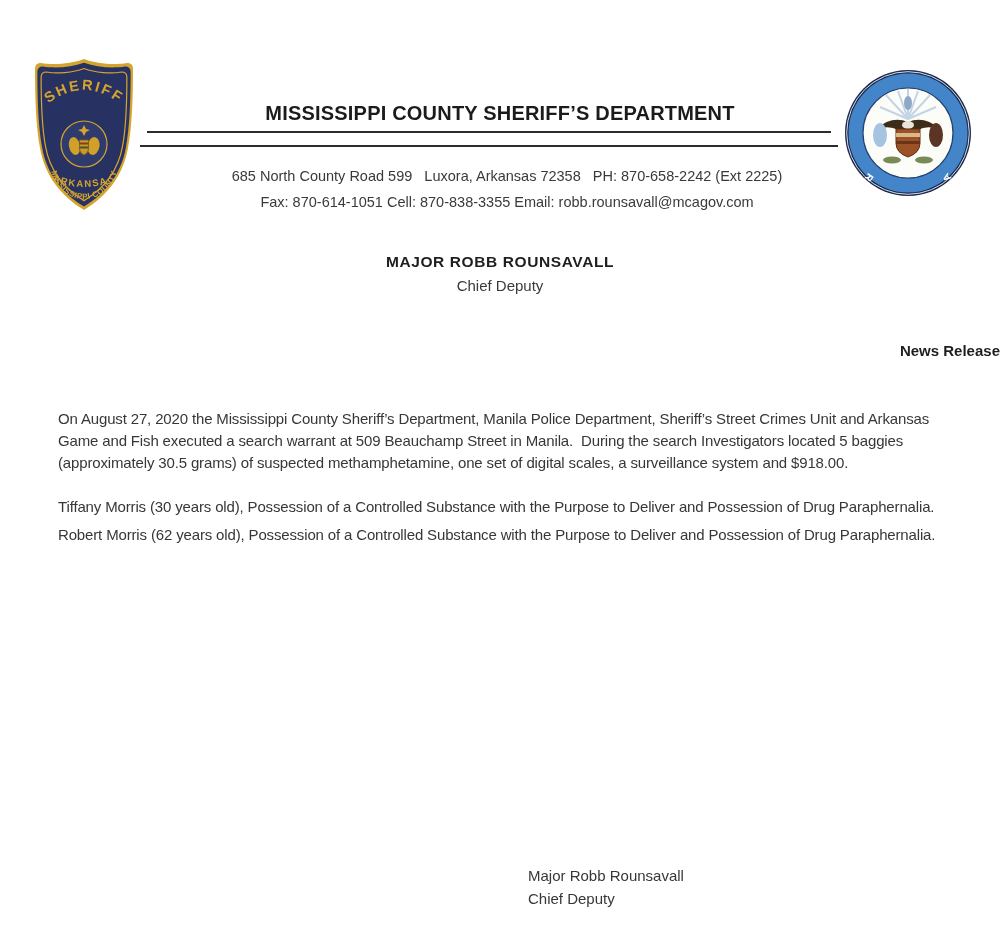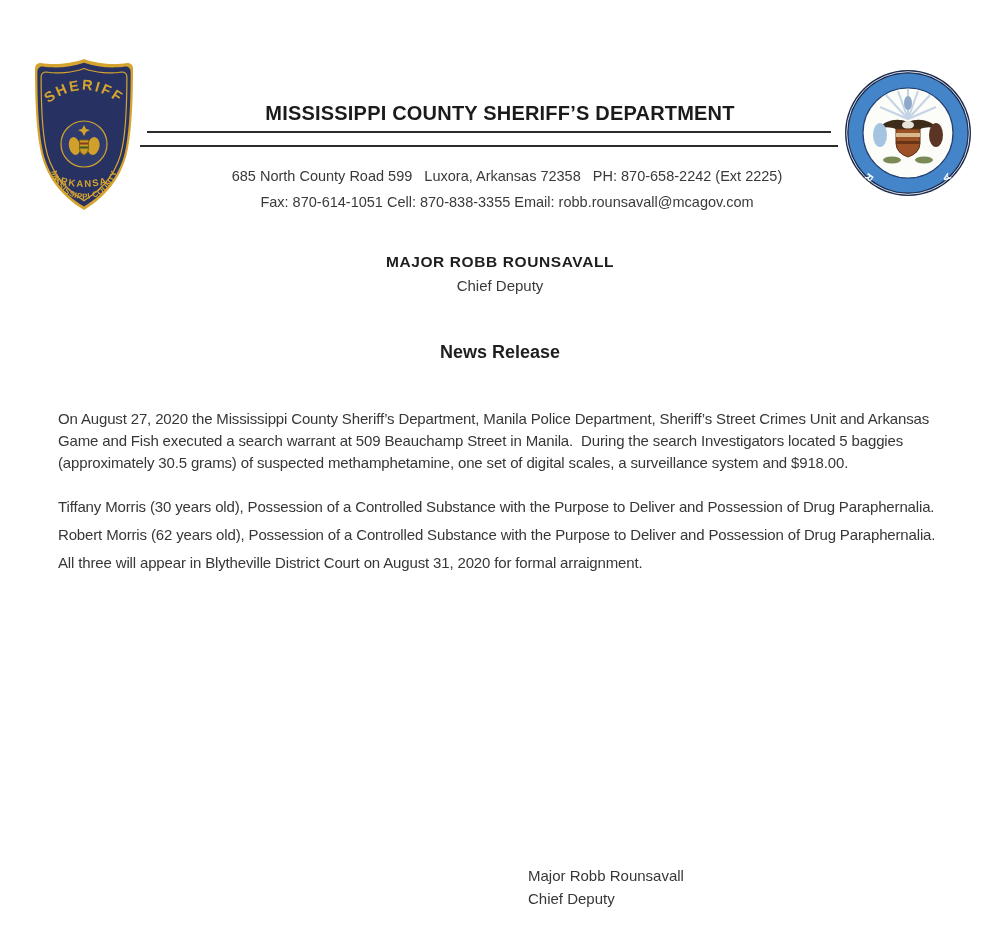--- a/index.html
+++ b/index.html
@@ -24,22 +24,22 @@
   .addr-2{top:195px;}
   .officer-name{
     position:absolute;left:0;top:254px;width:100%;text-align:center;
     font-size:15.5px;font-weight:bold;color:#1e1e1e;letter-spacing:.6px;line-height:1;
   }
   .officer-title{
     position:absolute;left:0;top:278px;width:100%;text-align:center;
     font-size:15px;color:#3a3a3a;line-height:1;
   }
   .news-heading{
-    position:absolute;left:0;top:343px;width:100%;text-align:center;
-    font-size:18px;font-weight:bold;color:#1e1e1e;line-height:1;
+    position:absolute;left:0;top:343px;width:100%;text-align:right;
+    font-size:15px;font-weight:bold;color:#1e1e1e;line-height:1;
   }
   .body-text{
     position:absolute;left:58px;top:402px;width:888px;
     font-size:15px;line-height:22px;letter-spacing:-.15px;color:#373737;
   }
   .body-text p{margin:6px 0 22px 0;white-space:pre-wrap;}
   .body-text p.tight{margin-bottom:0;}
   .signature{
     position:absolute;left:528px;top:864px;font-size:15px;line-height:23px;color:#373737;
   }
@@ -120,21 +120,20 @@
 
   <div class="officer-name">MAJOR ROBB ROUNSAVALL</div>
   <div class="officer-title">Chief Deputy</div>
 
   <div class="news-heading">News Release</div>
 
   <div class="body-text">
     <p>On August 27, 2020 the Mississippi County Sheriff’s Department, Manila Police Department, Sheriff’s Street Crimes Unit and Arkansas Game and Fish executed a search warrant at 509 Beauchamp Street in Manila.  During the search Investigators located 5 baggies (approximately 30.5 grams) of suspected methamphetamine, one set of digital scales, a surveillance system and $918.00.</p>
     <p class="tight">Tiffany Morris (30 years old), Possession of a Controlled Substance with the Purpose to Deliver and Possession of Drug Paraphernalia.</p>
     <p class="tight">Robert Morris (62 years old), Possession of a Controlled Substance with the Purpose to Deliver and Possession of Drug Paraphernalia.</p>
-    <p>All three will appear in Blytheville District Court on August 31, 2020 for formal arraignment.</p>
   </div>
 
   <div class="signature">
     <div>Major Robb Rounsavall</div>
     <div>Chief Deputy</div>
   </div>
 
 </div>
 
 </body></html>

